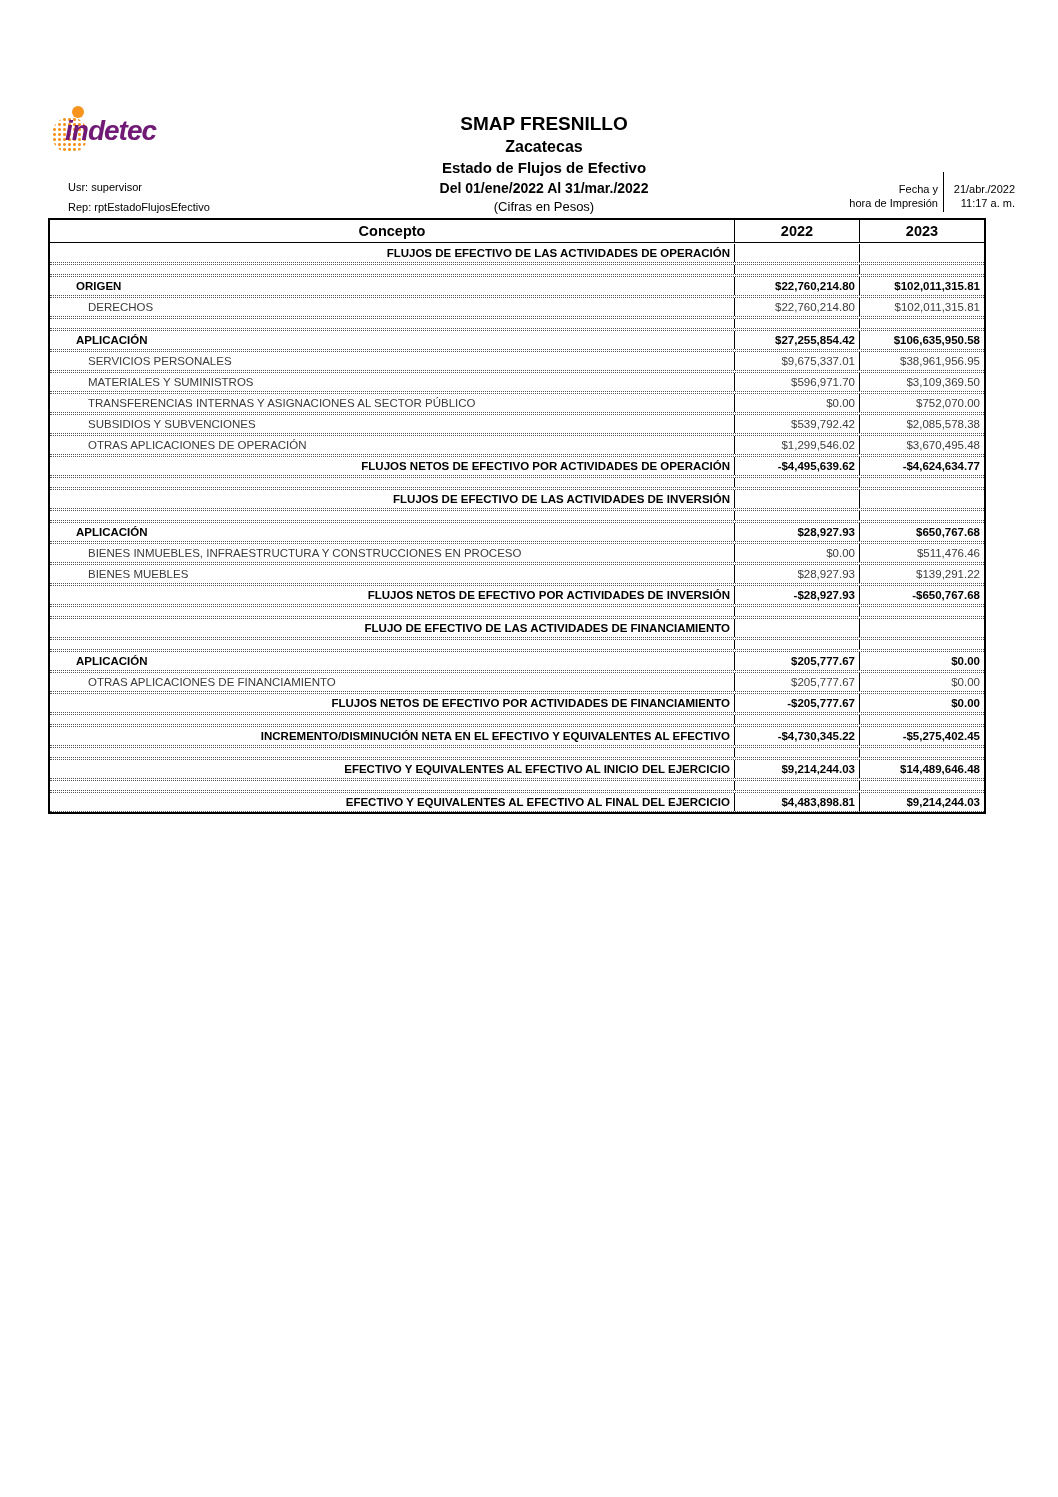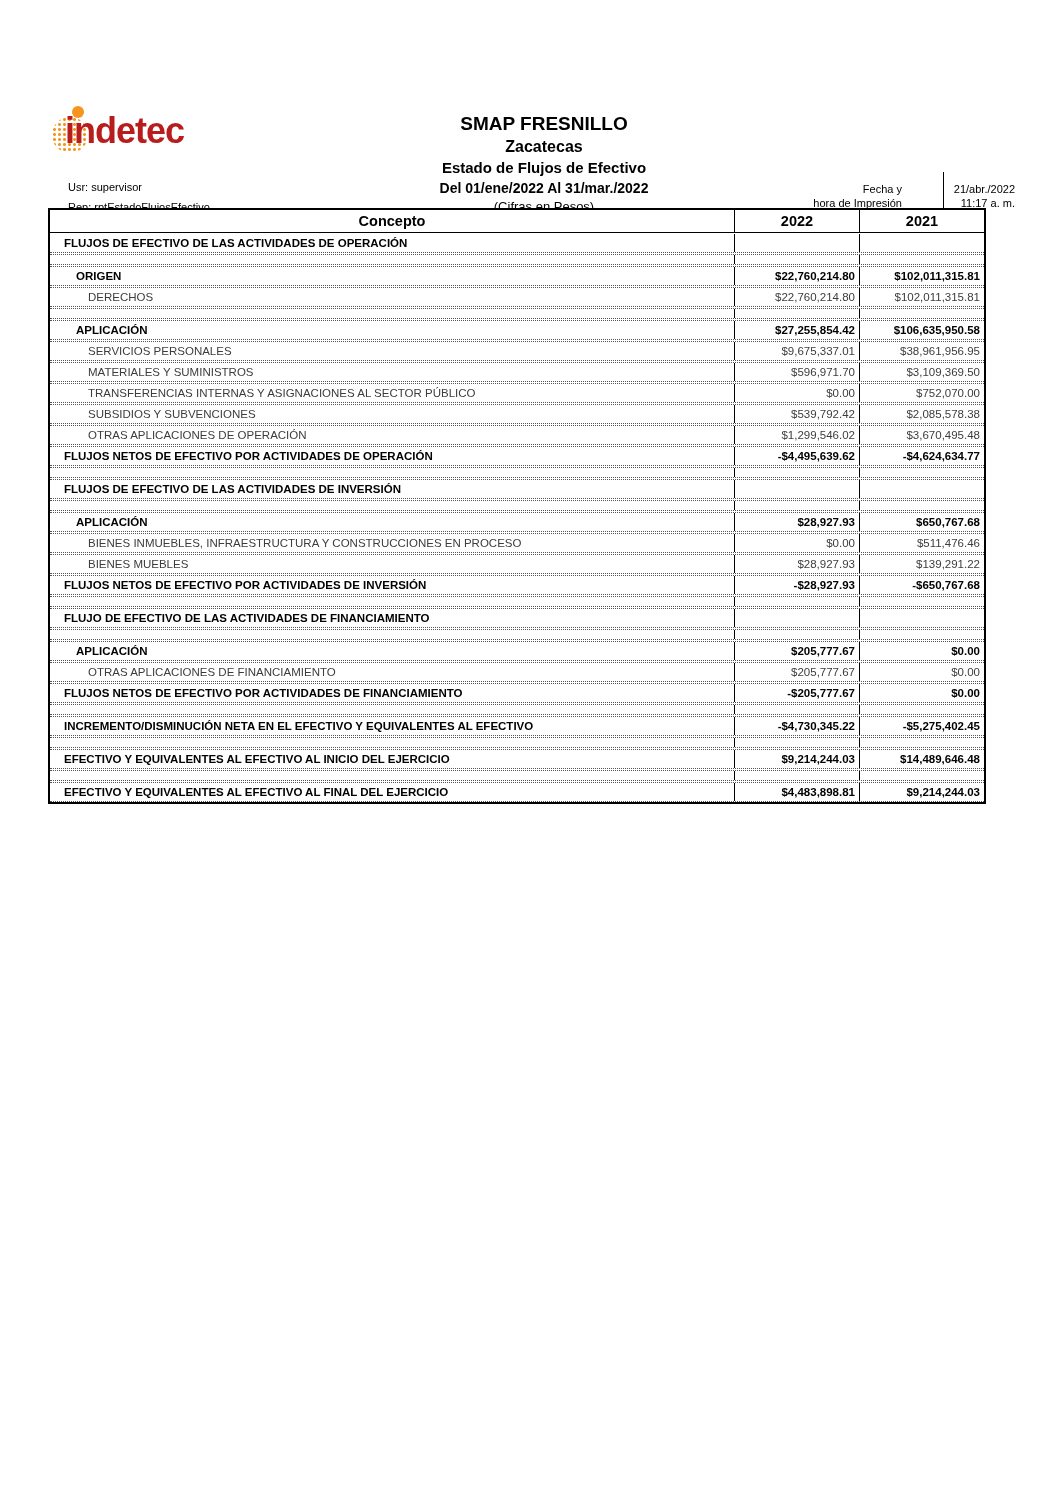--- a/index.html
+++ b/index.html
@@ -19,60 +19,60 @@
     border-radius: 50%;
     background-image: radial-gradient(circle, #f7941d 1.2px, rgba(0,0,0,0) 1.7px);
     background-size: 5px 5px;
   }
   .logo-idot {
     position: absolute; left: 22px; top: 3px; width: 12px; height: 12px;
     border-radius: 50%; background: #f7941d;
   }
   .logo-text {
     position: absolute; left: 15px; top: 13px;
-    font-weight: bold; font-size: 36px; line-height: 30px;
-    letter-spacing: -1px; color: #b91c1c;
+    font-style: italic; font-weight: bold; font-size: 28px; line-height: 30px;
+    letter-spacing: -1px; color: #701a75;
   }
 
   
   .titles { position: absolute; left: 30px; top: 111px; width: 1028px; text-align: center; }
   .t-org    { font-size: 19px; font-weight: bold; line-height: 25px; }
   .t-state  { font-size: 16px; font-weight: bold; line-height: 21px; }
   .t-report { font-size: 15px; font-weight: bold; line-height: 21px; }
   .t-period { font-size: 14px; font-weight: bold; line-height: 20px; }
   .t-units  { font-size: 13px; line-height: 18px; }
 
   
   .meta-usr { position: absolute; left: 68px; top: 181px; font-size: 11px; }
   .meta-rep { position: absolute; left: 68px; top: 201px; font-size: 11px; }
 
   
   .printinfo { position: absolute; right: 43px; top: 172px; display: flex; font-size: 11px; }
   .pi-labels { text-align: right; padding: 10px 5px 0 0; line-height: 14px; }
-  .pi-values { border-left: 1.5px solid #000; padding: 10px 0 2px 6px; line-height: 14px; text-align: right; min-width: 72px; margin-left: 36px; }
+  .pi-values { border-left: 1.5px solid #000; padding: 10px 0 2px 6px; line-height: 14px; text-align: right; min-width: 72px; }
 
   
   .rtable {
-    position: absolute; left: 48px; top: 208px; width: 938px;
+    position: absolute; left: 48px; top: 218px; width: 938px;
     border: 2px solid #000; background: #fff;
   }
   .thead { display: flex; border-bottom: 1.5px solid #000; font-weight: bold; font-size: 14.5px; }
   .thead .hc { padding: 3px 4px; text-align: center; }
   .hc-concepto { flex: 0 0 684px; }
   .hc-2022 { flex: 0 0 125px; border-left: 1.5px solid #000; }
   .hc-2021 { flex: 1 1 auto; border-left: 1.5px solid #000; }
 
   .trow { display: flex; border-top: 1px dotted #555; border-bottom: 1px dotted #555; margin-top: 1px; }
   .trow:first-of-type { border-top: none; }
   .cell { font-size: 11.5px; line-height: 15px; padding: 1.5px 4px; white-space: nowrap; overflow: hidden; }
   .c-label { flex: 0 0 684px; text-align: left; }
   .c-2022  { flex: 0 0 125px; border-left: 1.5px solid #000; text-align: right; }
   .c-2021  { flex: 1 1 auto;  border-left: 1.5px solid #000; text-align: right; }
 
-  .s-section .c-label, .s-total .c-label { font-weight: bold; padding-left: 14px; }
+  .s-section .c-label, .s-total .c-label { font-weight: bold; padding-left: 14px; text-align: right; }
   .s-section .cell, .s-total .cell { font-weight: bold; }
   .s-group .cell { font-weight: bold; }
   .s-group .c-label { padding-left: 26px; }
   .s-item .c-label { padding-left: 38px; }
   .s-item .cell { color: #3c3c3c; }
   .s-spacer .cell { height: 9px; padding: 0 4px; }
 </style>
 </head>
 <body>
 
@@ -103,21 +103,21 @@
     <div class="pi-values">
       <div>21/abr./2022</div>
       <div>11:17 a. m.</div>
     </div>
   </div>
 
   <div class="rtable">
     <div class="thead">
       <div class="hc hc-concepto">Concepto</div>
       <div class="hc hc-2022">2022</div>
-      <div class="hc hc-2021">2021</div>
+      <div class="hc hc-2021">2023</div>
     </div>
     <div id="rows">
         <div class="trow s-section">
           <div class="cell c-label">FLUJOS DE EFECTIVO DE LAS ACTIVIDADES DE OPERACIÓN</div>
           <div class="cell c-2022"></div>
           <div class="cell c-2021"></div>
         </div>
         <div class="trow s-spacer">
           <div class="cell c-label"></div>
           <div class="cell c-2022"></div>

